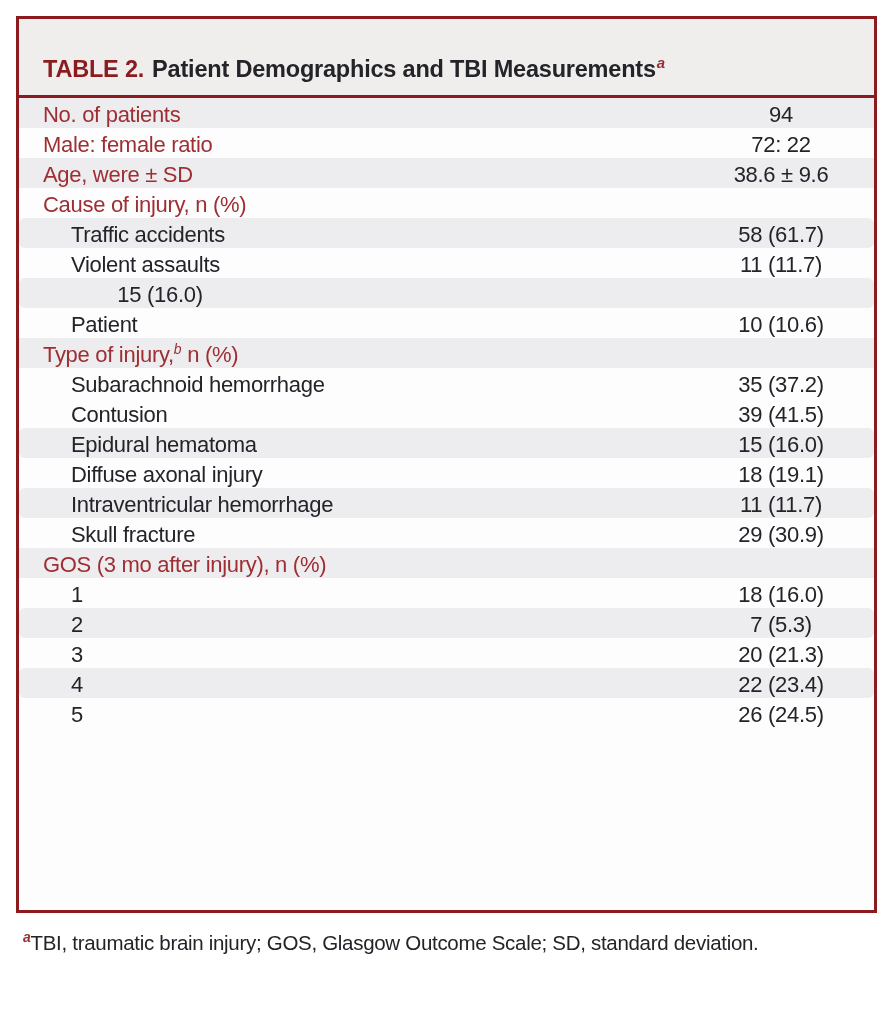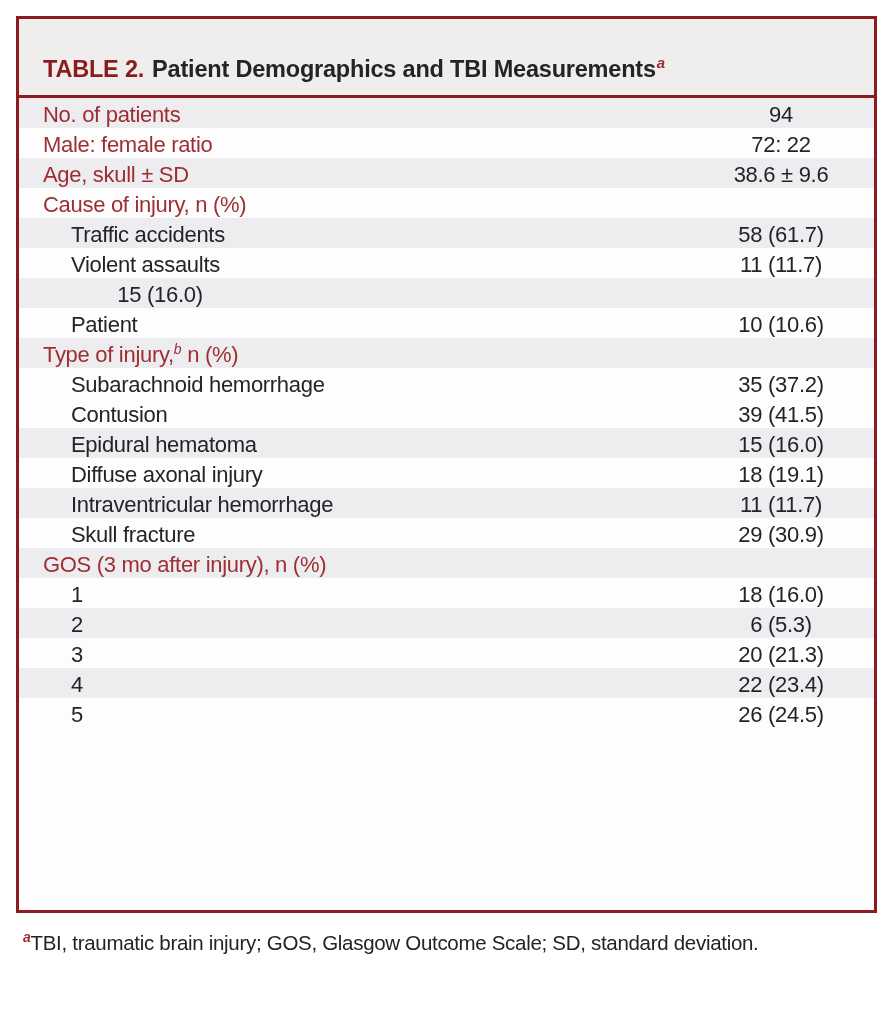--- a/index.html
+++ b/index.html
@@ -49,21 +49,21 @@
   .row{
     height:30px;
     display:flex;align-items:flex-end;
     font-size:22px;
     color:var(--dark-text);
     padding-left:24px;
   }
   .row.stripe{background:var(--stripe);}
   .row.plain{background:var(--white-row);}
   .row.red .row-label{color:var(--red-text);}
-  .row.indent{padding-left:52px;}
+  .row.indent{padding-left:52px;border-radius:6px;}
   .row-label{flex:1 1 auto;white-space:nowrap;}
   .row-sup{
     font-style:italic;font-size:14px;
     vertical-align:super;line-height:0;
   }
   .row-value{
     flex:0 0 auto;
     width:178px;margin-right:4px;
     text-align:center;white-space:nowrap;
     color:var(--dark-text);
@@ -97,21 +97,21 @@
     <span class="row-label">No. of patients</span>
     <span class="row-value">94</span>
   </div>
 
   <div class="row plain red">
     <span class="row-label">Male: female ratio</span>
     <span class="row-value">72: 22</span>
   </div>
 
   <div class="row stripe red">
-    <span class="row-label">Age, skull ± SD</span>
+    <span class="row-label">Age, were ± SD</span>
     <span class="row-value">38.6 ± 9.6</span>
   </div>
 
   <div class="row plain red">
     <span class="row-label">Cause of injury, n (%)</span>
     <span class="row-value"></span>
   </div>
 
   <div class="row stripe indent">
     <span class="row-label">Traffic accidents</span>
@@ -173,21 +173,21 @@
     <span class="row-value"></span>
   </div>
 
   <div class="row plain indent">
     <span class="row-label">1</span>
     <span class="row-value">18 (16.0)</span>
   </div>
 
   <div class="row stripe indent">
     <span class="row-label">2</span>
-    <span class="row-value">6 (5.3)</span>
+    <span class="row-value">7 (5.3)</span>
   </div>
 
   <div class="row plain indent">
     <span class="row-label">3</span>
     <span class="row-value">20 (21.3)</span>
   </div>
 
   <div class="row stripe indent">
     <span class="row-label">4</span>
     <span class="row-value">22 (23.4)</span>

